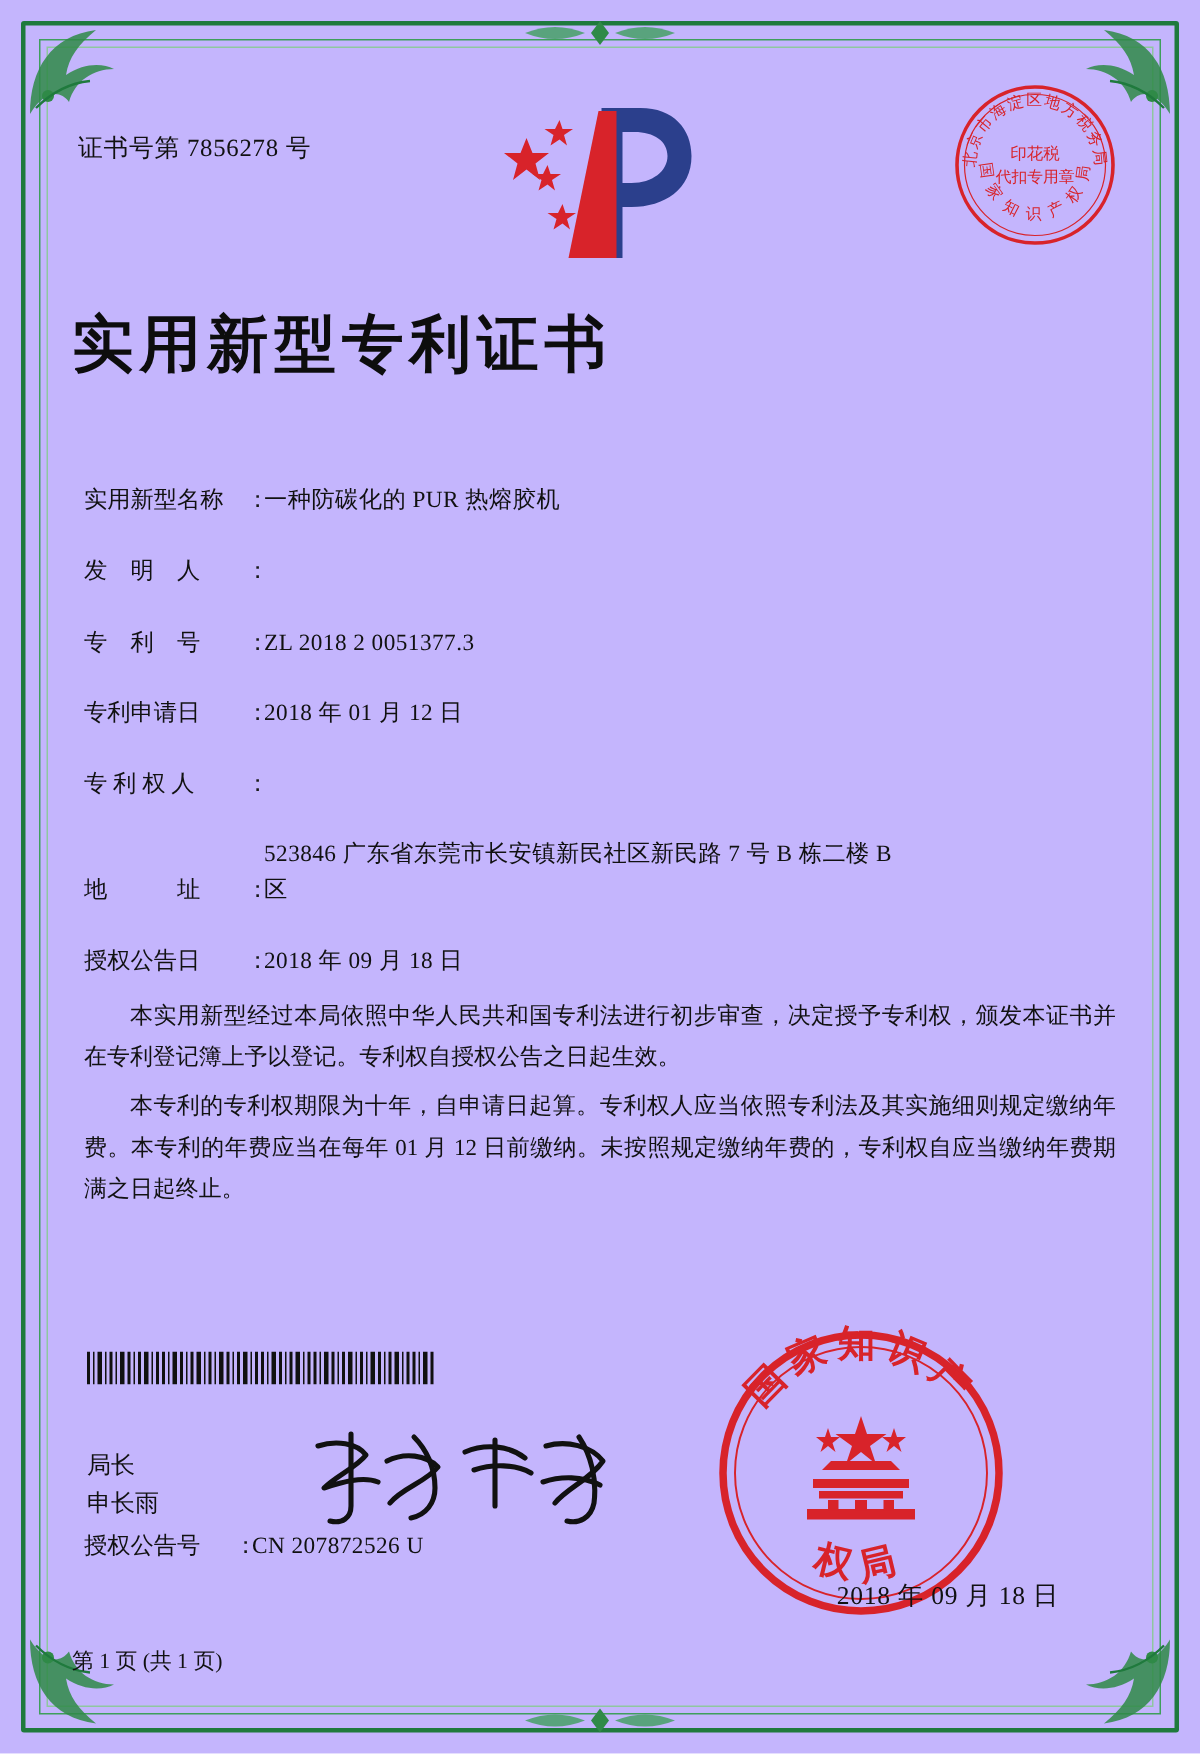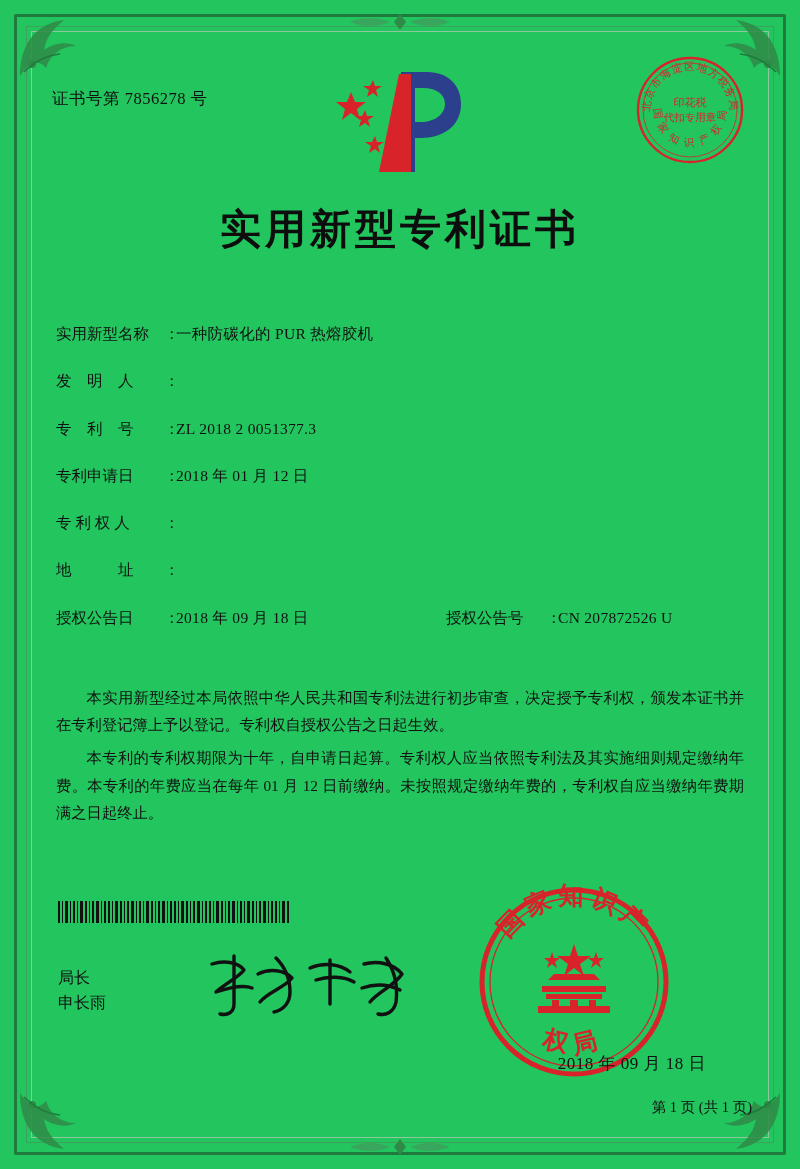--- a/index.html
+++ b/index.html
@@ -13,21 +13,21 @@
     font-family: "Liberation Serif", "DejaVu Serif", serif;
     color: #1a1a1a;
     position: relative;
     overflow: hidden;
   }
 
   
   .page {
     position: absolute;
     inset: 0;
-    background: #22c55e;
+    background: #c4b5fd;
     padding-left: 22px;
   }
   .border-outer {
     position: absolute;
     left: 14px; top: 14px; right: 14px; bottom: 14px;
     border: 3px solid #1f7a3d;
     border-radius: 2px;
   }
   .border-inner {
     position: absolute;
@@ -91,21 +91,21 @@
     top: 10px;
     width: 112px;
     height: 112px;
   }
   .tax-stamp svg { width:100%; height:100%; display:block; }
 
   .title {
     position: absolute;
     left: 0; right: 0;
     top: 158px;
-    text-align: center;
+    text-align: left;
     font-size: 41px;
     font-weight: bold;
     letter-spacing: 4px;
     color: #0d0d0d;
     font-family: "Liberation Serif", "DejaVu Serif", serif;
   }
 
   .fields {
     position: absolute;
     left: 8px;
@@ -133,34 +133,34 @@
     flex: 1 1 auto;
     color: #111;
     letter-spacing: 0.3px;
   }
   .field-value .indent2 { display:block; }
 
   .dual-row {
     display: flex;
     align-items: flex-start;
     margin-bottom: 20px;
+    flex-direction: column;
   }
   .dual-left { width: 390px; flex: 0 0 390px; display:flex; }
   .dual-right { flex: 1 1 auto; display:flex; }
   .dual-right .field-label { width: 100px; flex: 0 0 100px; }
 
   .paras {
     position: absolute;
     left: 8px; right: 8px;
     top: 620px;
     font-size: 15.3px;
     line-height: 1.78;
     text-align: justify;
     color: #111;
-    margin-top: 20px;
   }
   .paras p {
     margin: 0 0 6px 0;
     text-indent: 2em;
   }
 
   .barcode {
     position: absolute;
     left: 10px;
     top: 857px;
@@ -202,21 +202,21 @@
     top: 1008px;
     font-size: 17px;
     letter-spacing: 0.5px;
     color: #111;
   }
 
   .page-no {
     position: absolute;
     left: 0; right: 0;
     bottom: 8px;
-    text-align: right;
+    text-align: left;
     font-size: 14.5px;
     color: #111;
   }
 </style>
 </head>
 <body>
 
 <div class="page">
 
   <div class="border-outer"></div>
@@ -332,20 +332,24 @@
       </div>
 
       <div class="field-row">
         <div class="field-label">专 利 权 人</div>
         <div class="field-colon">：</div>
       </div>
 
       <div class="field-row">
         <div class="field-label">地　　　址</div>
         <div class="field-colon">：</div>
+        <div class="field-value">
+          <span>523846 广东省东莞市长安镇新民社区新民路 7 号 B 栋二楼 B</span>
+          <span class="indent2">区</span>
+        </div>
       </div>
 
       <div class="dual-row">
         <div class="dual-left">
           <div class="field-label">授权公告日</div>
           <div class="field-colon">：</div>
           <div class="field-value">2018 年 09 月 18 日</div>
         </div>
         <div class="dual-right">
           <div class="field-label">授权公告号</div>

